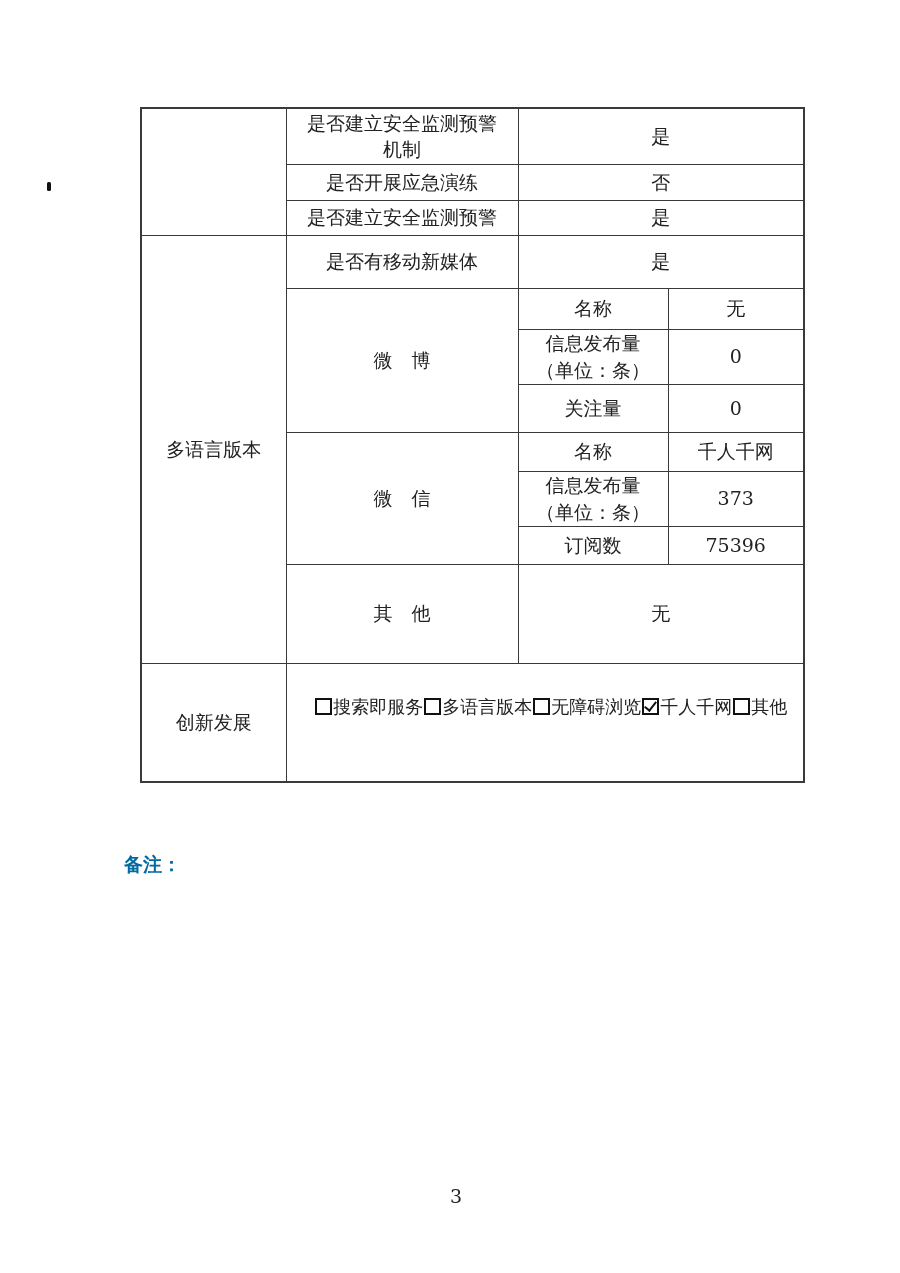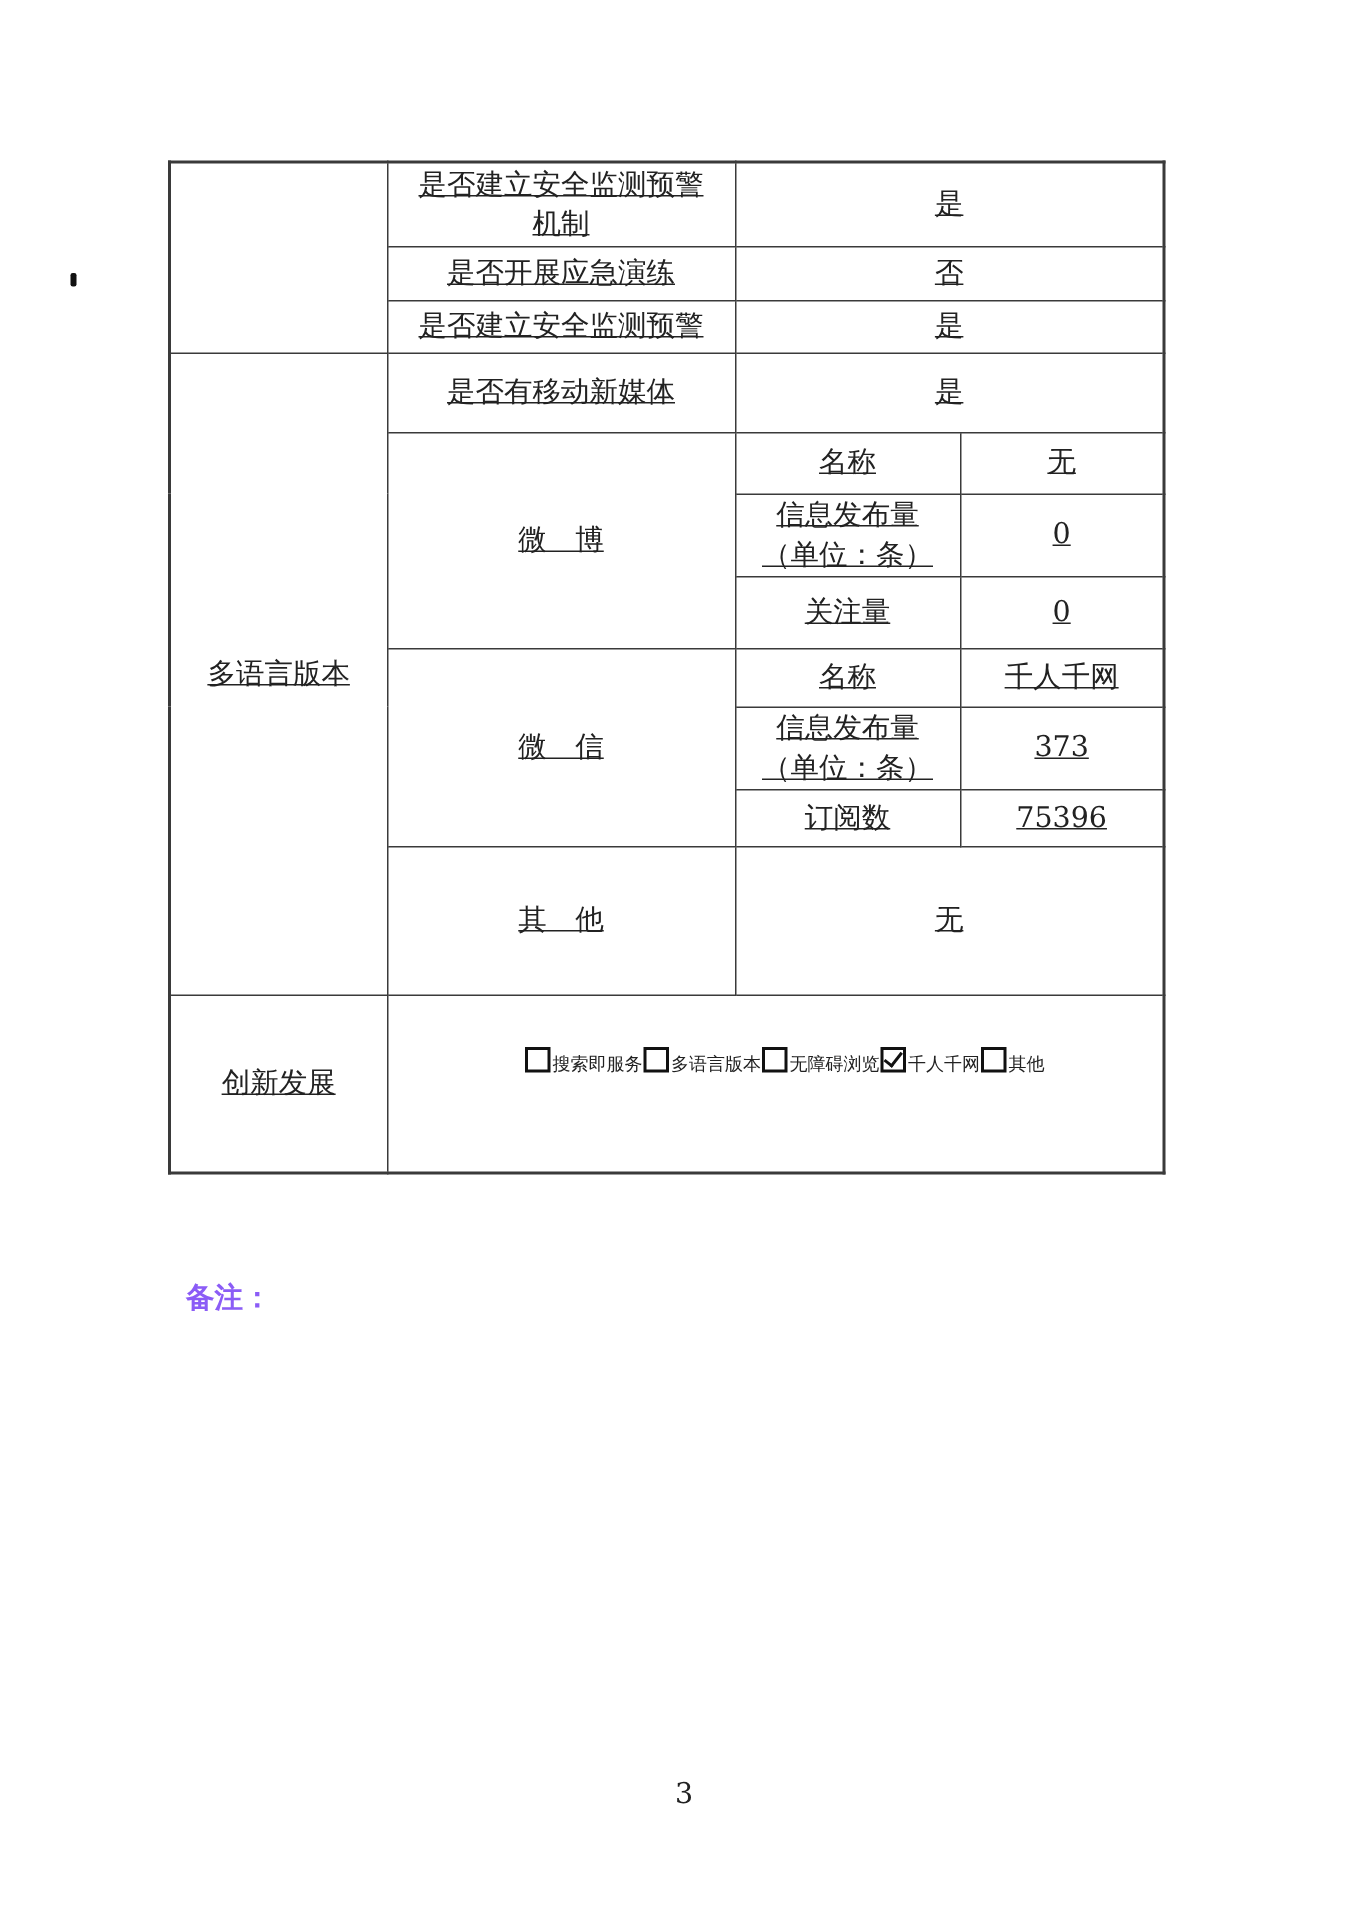--- a/index.html
+++ b/index.html
@@ -13,23 +13,22 @@
     height: 1273px;
     background: #ffffff;
     font-family: "DejaVu Serif", "Liberation Serif", serif;
     color: #222222;
     overflow: hidden;
   }
 
   
   .tbl-wrap {
     position: absolute;
-    left: 112px;
+    left: 140px;
     top: 107px;
-    text-decoration: underline;
   }
   table.report {
     border-collapse: collapse;
     table-layout: fixed;
     border: 2px solid #3a3a3a;
   }
   table.report td {
     border: 1.5px solid #3a3a3a;
     text-align: center;
     vertical-align: middle;
@@ -39,21 +38,21 @@
     padding: 0 4px;
     overflow: hidden;
   }
   .prewrap { white-space: pre-line; }
 
   
   td.innov-label { padding-top: 12px; }
   td.innov-cell { text-align: center; }
   .cb-line {
     white-space: nowrap;
-    font-size: 12px;
+    font-size: 18px;
     display: inline-block;
     margin-bottom: 32px;
     padding-left: 12px;
   }
   .opt { display: inline-block; }
   .cb {
     display: inline-block;
     width: 13px;
     height: 13px;
     border: 2.5px solid #111111;
@@ -73,21 +72,21 @@
     transform: rotate(38deg);
   }
 
   
   .remark {
     position: absolute;
     left: 124px;
     top: 852px;
     font-size: 19px;
     font-weight: bold;
-    color: #8b5cf6;
+    color: #0369a1;
     font-family: "DejaVu Sans", "Liberation Sans", sans-serif;
   }
   .pageno {
     position: absolute;
     left: 0;
     top: 1185px;
     width: 912px;
     text-align: center;
     font-size: 19px;
     color: #222222;

